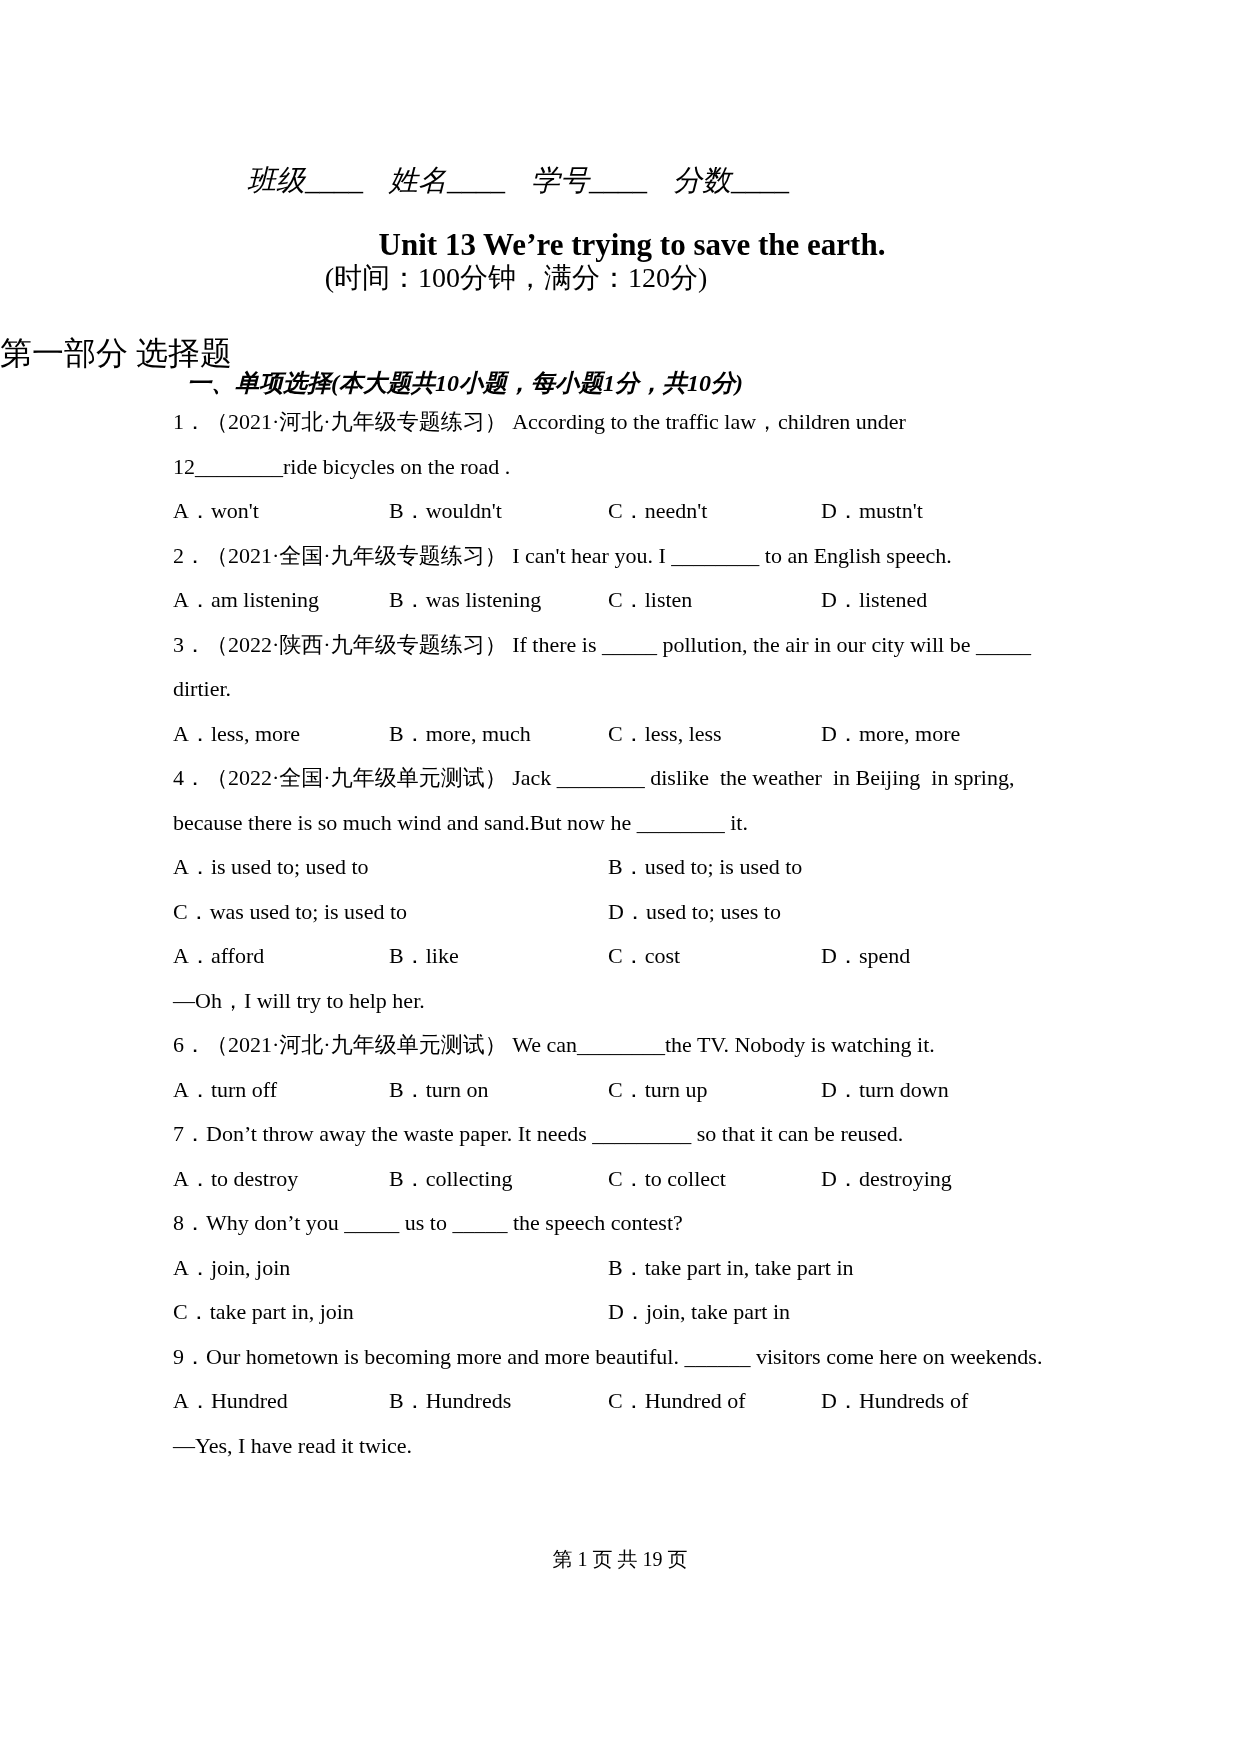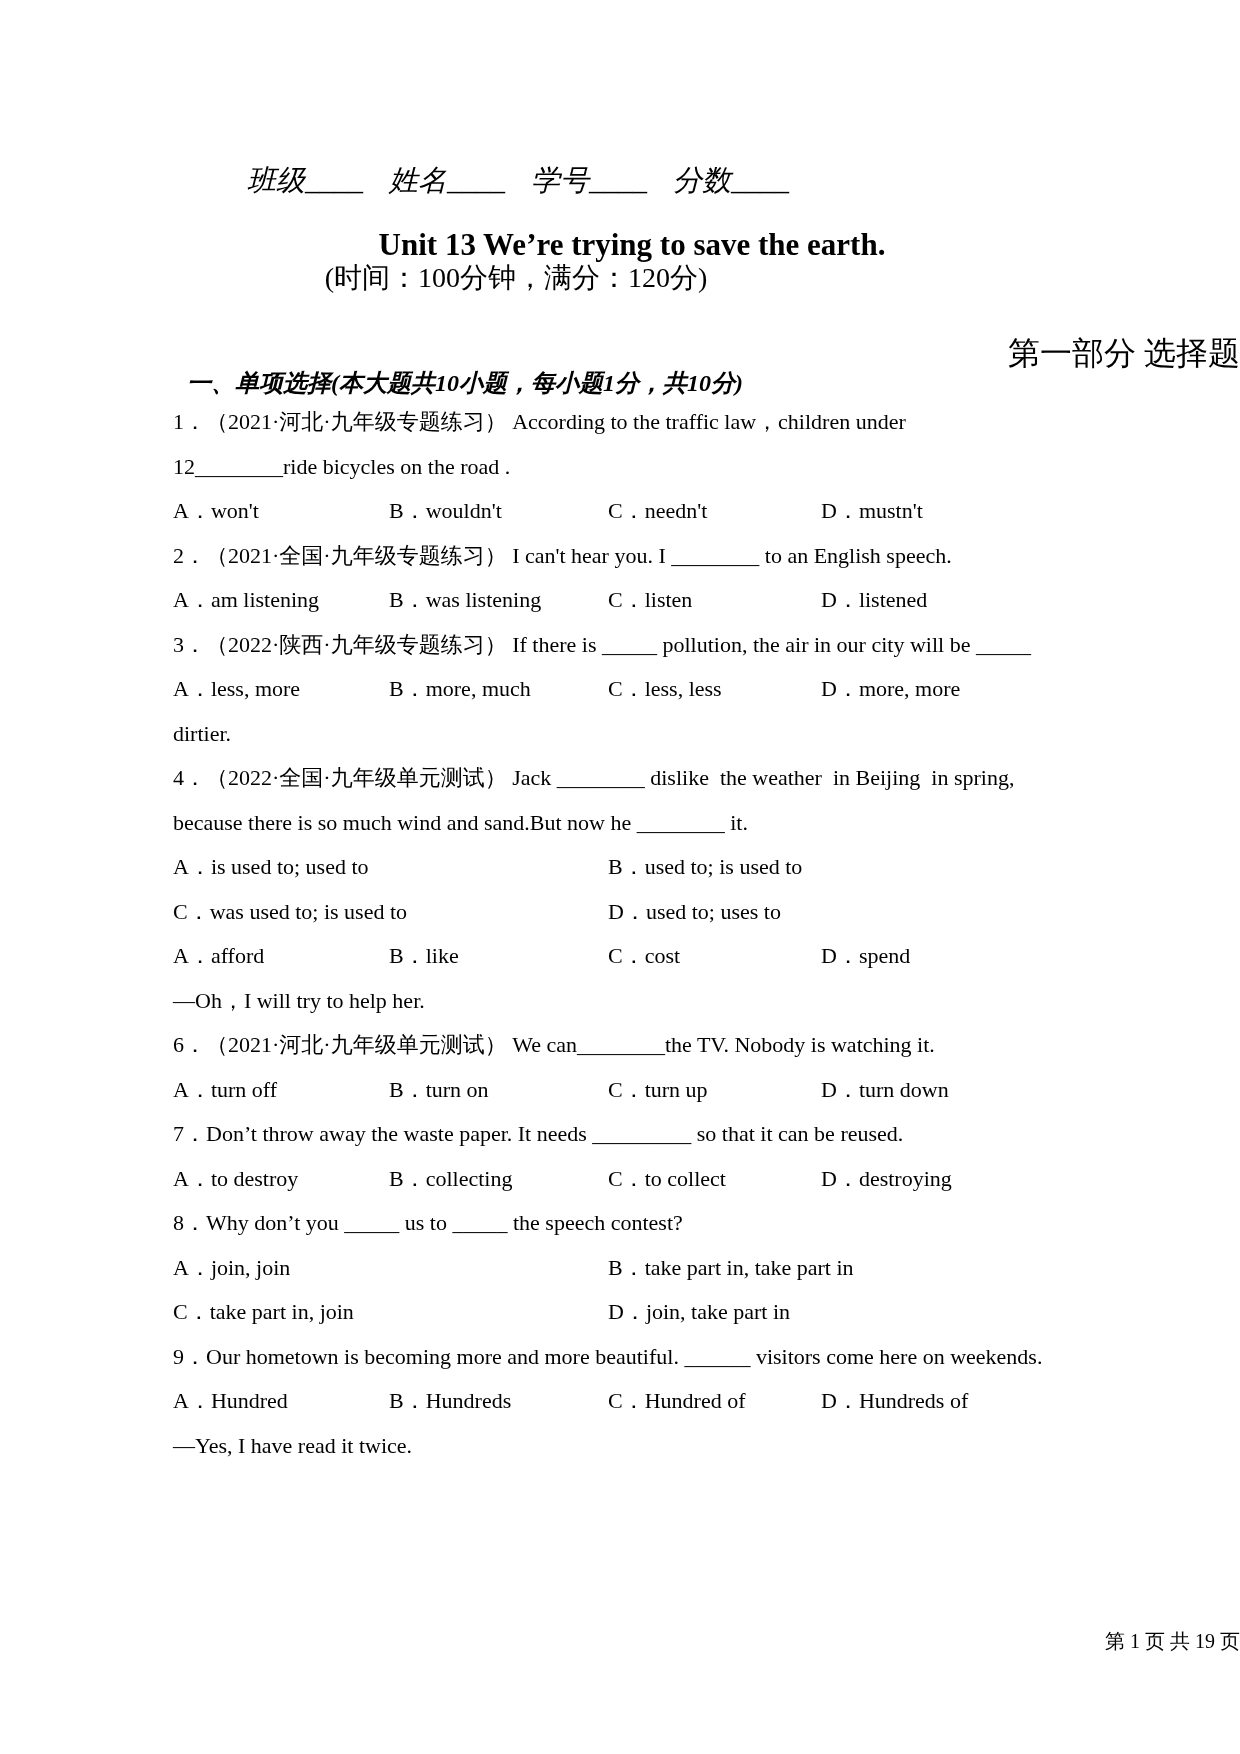--- a/index.html
+++ b/index.html
@@ -21,21 +21,21 @@
     position:absolute; top:223px; left:12px; width:1240px;
     text-align:center; font-size:31px; font-weight:bold; line-height:44px;
     white-space:pre;
   }
   .meta-line {
     position:absolute; top:258px; left:16px; width:1000px;
     text-align:center; font-size:28px; line-height:40px; white-space:pre;
   }
   .part-heading {
     position:absolute; top:331px; left:0; width:1240px;
-    text-align:right; font-size:32px; line-height:44px; white-space:pre;
+    text-align:left; font-size:32px; line-height:44px; white-space:pre;
   }
   .section-heading {
     position:absolute; top:363px; left:187px;
     font-size:24px; font-weight:bold; line-height:40px; white-space:pre;font-style:italic;
   }
   .doc-body {
     position:absolute; top:400px; left:173px; width:886px;
     font-size:22px;
   }
   .line {
@@ -43,22 +43,22 @@
     height:44.5px; line-height:44.5px;
     white-space:pre;
   }
   .o { position:absolute; top:0; white-space:pre; }
   .ca { left:0; }
   .cb { left:216px; }
   .cc { left:435px; }
   .cd { left:648px; }
   .half { left:435px; }
   .footer-line {
-    position:absolute; top:1621px; left:0; width:1240px;
-    text-align:right; font-size:20px; line-height:40px; white-space:pre;
+    position:absolute; top:1539px; left:0; width:1240px;
+    text-align:center; font-size:20px; line-height:40px; white-space:pre;
   }
 </style>
 </head>
 <body>
 
 <div class="page">
 
   <div class="header-fields">
     <span><span>班级</span><span>____</span></span>
     <span><span>姓名</span><span>____</span></span>
@@ -87,27 +87,27 @@
 
     <div class="line">2．（2021·全国·九年级专题练习） I can't hear you. I ________ to an English speech.</div>
     <div class="line">
       <span class="o ca">A．am listening</span>
       <span class="o cb">B．was listening</span>
       <span class="o cc">C．listen</span>
       <span class="o cd">D．listened</span>
     </div>
 
     <div class="line">3．（2022·陕西·九年级专题练习） If there is _____ pollution, the air in our city will be _____</div>
+    <div class="line">dirtier.</div>
     <div class="line">
       <span class="o ca">A．less, more</span>
       <span class="o cb">B．more, much</span>
       <span class="o cc">C．less, less</span>
       <span class="o cd">D．more, more</span>
     </div>
-    <div class="line">dirtier.</div>
 
     <div class="line">4．（2022·全国·九年级单元测试） Jack ________ dislike  the weather  in Beijing  in spring,</div>
     <div class="line">because there is so much wind and sand.But now he ________ it.</div>
     <div class="line">
       <span class="o ca">A．is used to; used to</span>
       <span class="o half">B．used to; is used to</span>
     </div>
     <div class="line">
       <span class="o ca">C．was used to; is used to</span>
       <span class="o half">D．used to; uses to</span>

